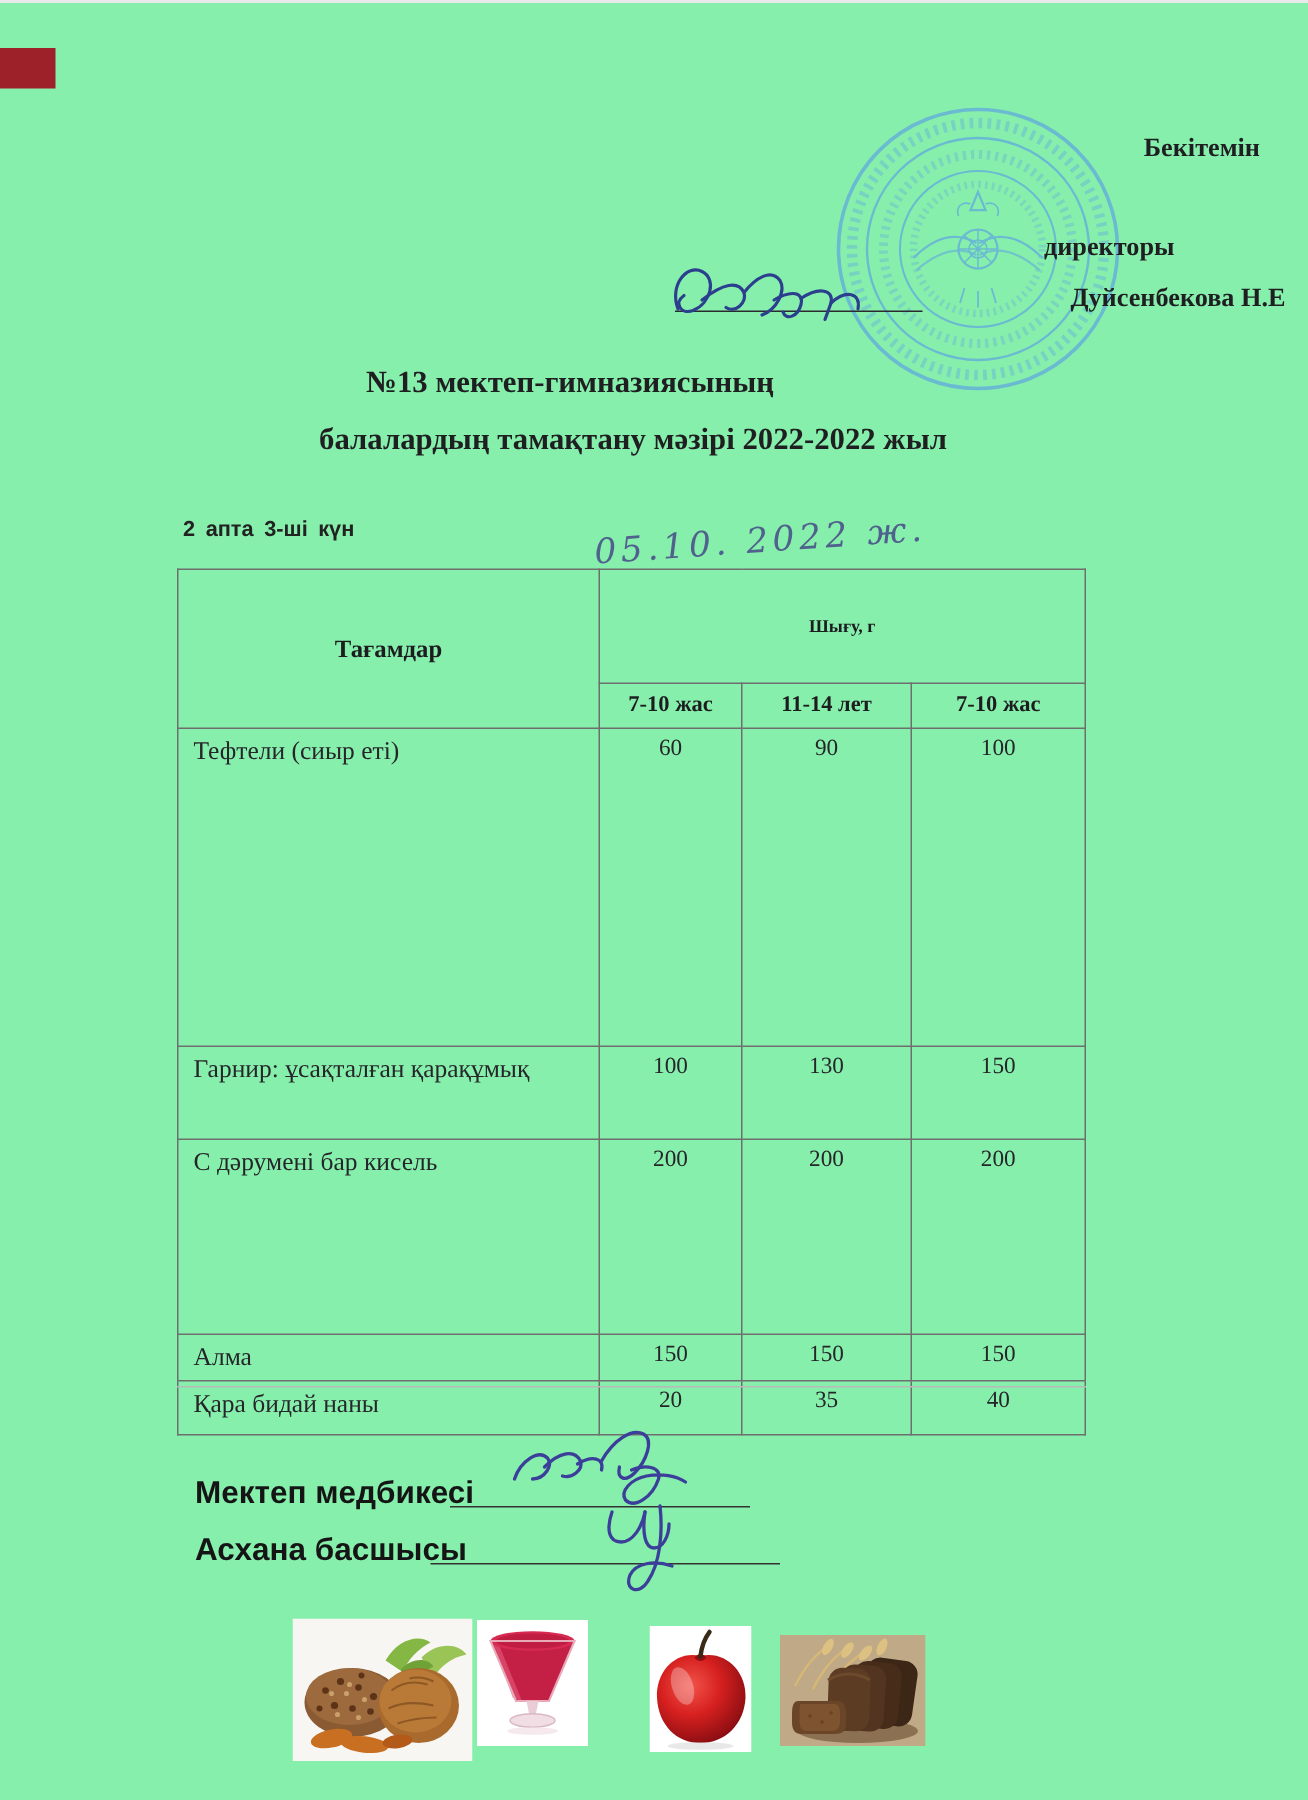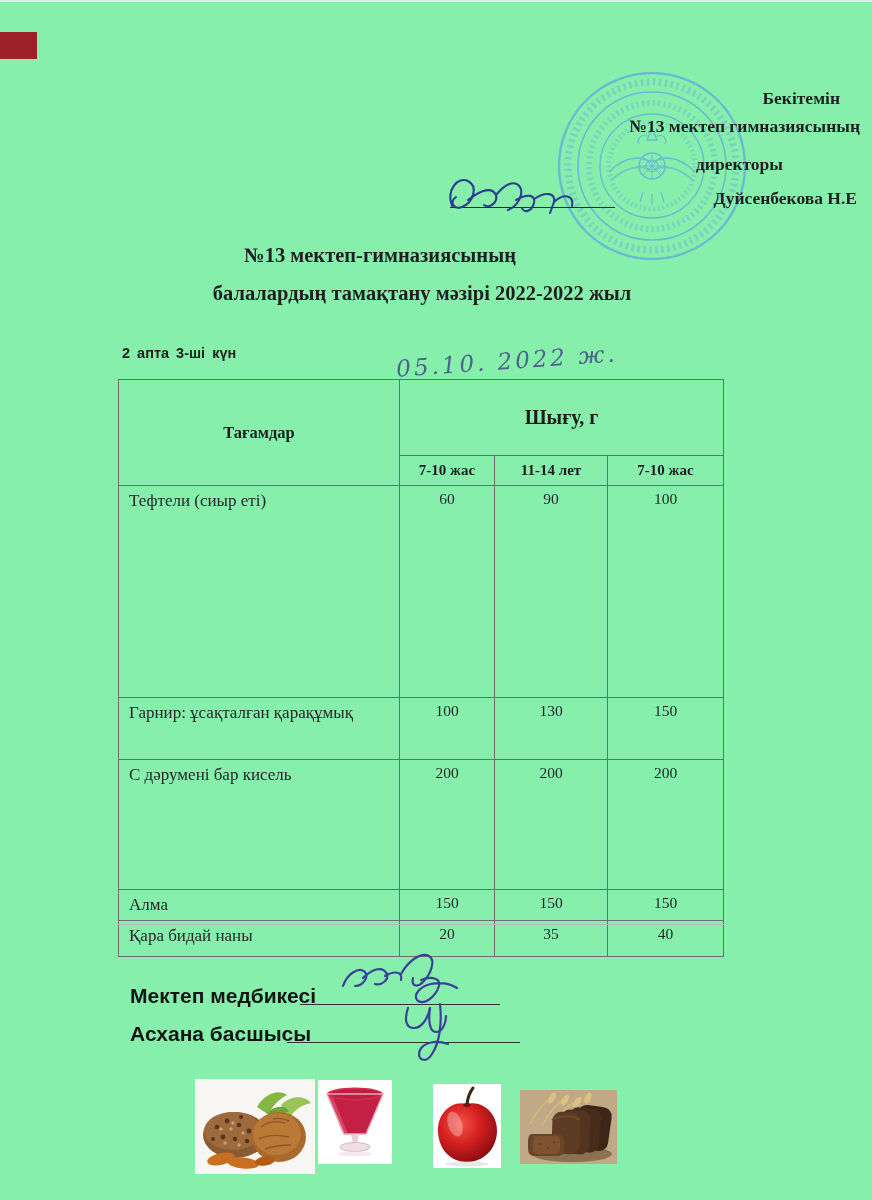--- a/index.html
+++ b/index.html
@@ -34,21 +34,21 @@
     font-weight:bold;font-size:14.5px;color:#222;word-spacing:3px;}
   .hand-date{left:396px;top:346px;font-style:italic;font-size:23px;color:#4f618c;
     letter-spacing:3px;transform:rotate(-4deg);font-family:"DejaVu Serif",serif;white-space:nowrap;}
 
   
   .menu-table-wrap{left:118px;top:377px;}
   table.menu{border-collapse:collapse;table-layout:fixed;width:605px;border:1.6px solid #555;}
   table.menu th,table.menu td{border:1.2px solid #6e6e6e;overflow:hidden;}
   table.menu th{font-weight:bold;color:#1d1d20;}
   th.h-dishes{width:281px;font-size:16.5px;}
-  th.h-output{height:73px;font-size:20px;}
+  th.h-output{height:73px;font-size:12px;}
   tr.subhead th{height:27px;font-size:15px;}
   td.dish{font-size:17px;text-align:left;vertical-align:top;padding:5px 6px 0 10px;color:#26262a;}
   td.val{font-size:15.5px;text-align:center;vertical-align:top;padding-top:4px;color:#26262a;}
   tr.r1 td{height:206px;}
   tr.r2 td{height:56px;}
   tr.r3 td{height:124px;}
   tr.r4 td{height:25px;}
   tr.r5 td{height:30px;}
   .table-echo{left:118px;top:922px;width:606px;height:1px;background:#b9b9b9;}
 
@@ -94,21 +94,20 @@
         <path d="M152,106 C138,92 124,88 110,96"></path>
         <path d="M150,114 C136,102 122,98 110,104" opacity="0.8"></path>
         <path d="M109,62 l-5,12 h10 z"></path>
         <path d="M104,70 c-6,-2 -10,2 -8,8 M114,70 c6,-2 10,2 8,8" stroke-width="1.1"></path>
         <path d="M100,126 l-3,10 M109,128 l0,11 M118,126 l3,10" stroke-width="1.2"></path>
       </g>
     </g>
   </svg>
 
   <div class="abs appr appr-1">Бекітемін</div>
-  <div class="abs appr appr-2">№13 мектеп гимназиясының</div>
   <div class="abs appr appr-3">директоры</div>
   <div class="abs dir-underline"></div>
   <svg class="abs dir-sig" width="182" height="52" viewBox="0 0 182 52" xmlns="http://www.w3.org/2000/svg">
     <g fill="none" stroke="#2c3e8e" stroke-width="2.1" stroke-linecap="round">
       <path d="M14,34 C8,18 20,4 30,9 C40,14 36,30 24,35 C16,38 11,30 18,25"></path>
       <path d="M30,28 C44,17 54,15 58,23 C60,30 52,37 46,33"></path>
       <path d="M58,23 C66,13 76,7 82,15 C86,22 80,34 70,38"></path>
       <path d="M78,28 C90,21 98,23 96,31 C94,39 86,42 84,36"></path>
       <path d="M96,27 C108,19 118,21 116,30 L112,41"></path>
       <path d="M116,30 C126,21 136,23 134,34"></path>

